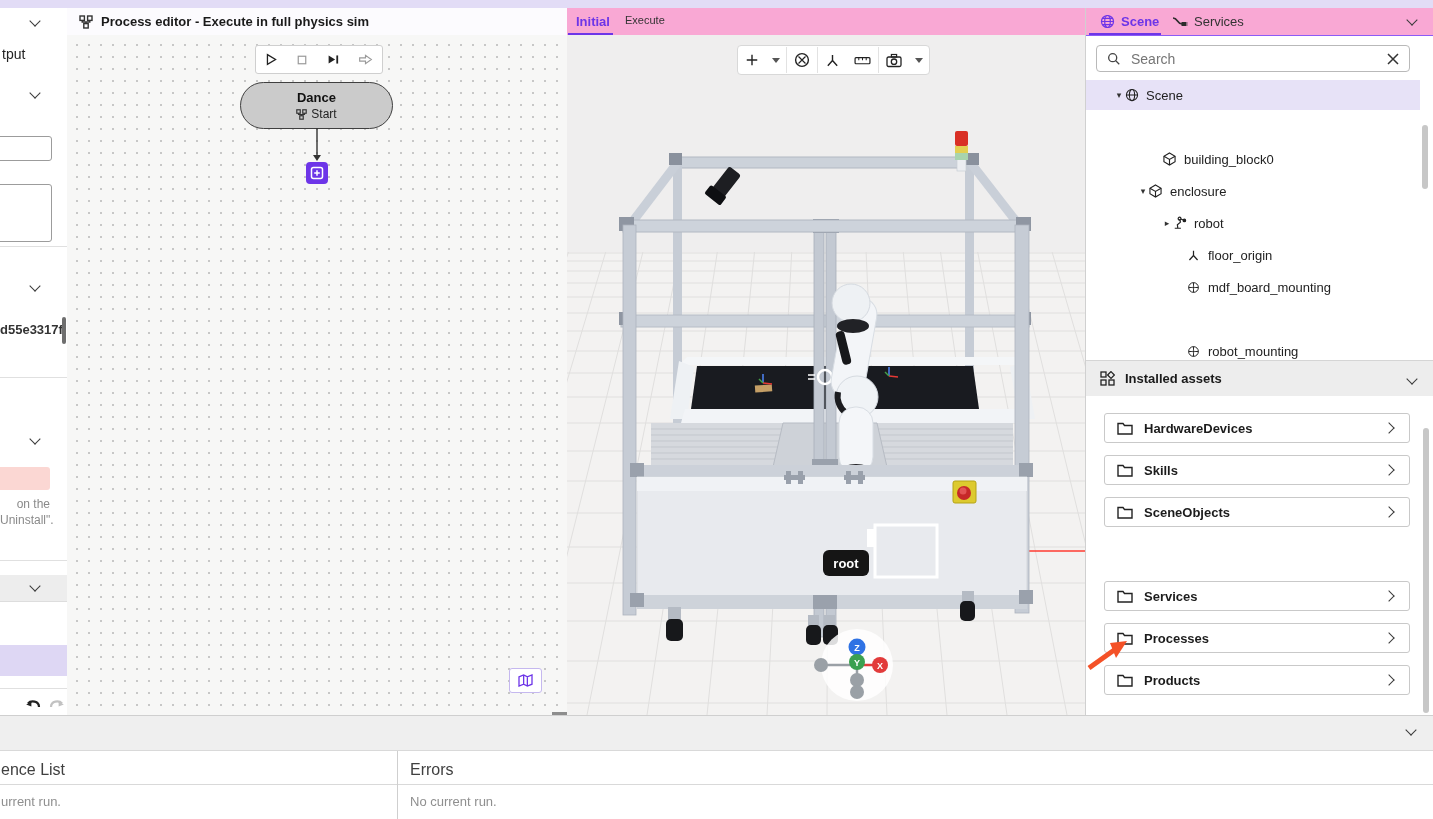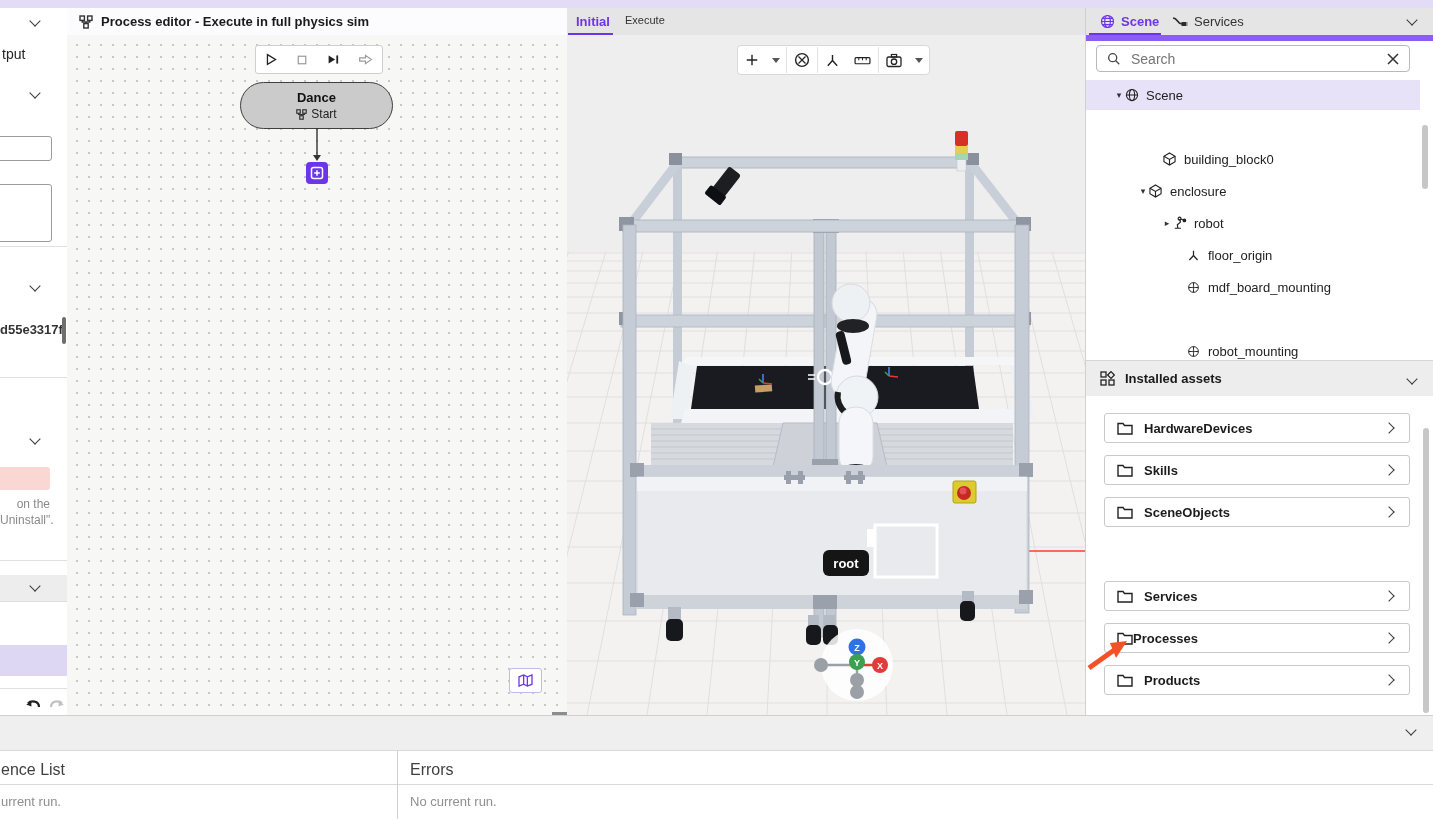--- a/index.html
+++ b/index.html
@@ -13,21 +13,21 @@
   .vl{position:absolute;width:1px;background:#d4d4d4}
   .panel-border{border-right:1px solid #d4d4d4}
   
   .lp-box{position:absolute;background:#fff;border:1px solid #9c9c9c;border-radius:3px}
   
   .dots{background-color:#f7f7f6;background-image:radial-gradient(circle,#c7c7c7 1.1px,transparent 1.1px);background-size:12px 12px;background-position:4px 4px}
   .flow-toolbar{display:flex;align-items:center;justify-content:space-around;background:#fff;border:1px solid #cfcfcf;border-radius:3px}
   .node{background:#cbcbcb;border:1.5px solid #3f3f3f;border-radius:24px;display:flex;flex-direction:column;align-items:center;justify-content:center;gap:2px}
   .plusbtn{background:#6d35e8;border-radius:4px;display:flex;align-items:center;justify-content:center}
   
-  .tabbar{background:#e5e5e5;border-bottom:6px solid #8b5cf6;display:flex;align-items:center}
+  .tabbar{background:#f9a8d4;border-bottom:1px solid #8b5cf6;display:flex;align-items:center}
   .vtool{display:flex;align-items:center;background:#fff;border:1px solid #d8d8d8;border-radius:4px}
   .vtool .sep{width:1px;height:26px;background:#e2e2e2}
   .icbtn{display:flex;align-items:center;justify-content:center;height:26px;padding:0 7px;cursor:pointer}
   .tooltip{background:#151515;color:#fff;border-radius:6px;display:flex;align-items:center;justify-content:center;font-weight:bold;font-size:13px}
   
   .search{position:absolute;display:flex;align-items:center;background:#fff;border:1px solid #b9b9b9;border-radius:4px}
   .search input{flex:1;border:none;outline:none;font-size:14px;color:#444;font-family:inherit;background:transparent}
   .trow{position:absolute;left:0;width:334px;height:30px;display:flex;align-items:center;font-size:13px;color:#222}
   .caret{font-size:9px;color:#333;width:10px;display:inline-block;text-align:center}
   .ticon{width:15px;display:inline-flex;justify-content:center;margin-right:7px}
@@ -516,21 +516,21 @@
       <svg style="margin-left:12px" width="16" height="13" viewBox="0 0 16 13">
           <path d="M1,12 V1.5 H6 L7.5,3.5 H15 V12 Z" fill="none" stroke="#222" stroke-width="1.4"></path>
         </svg>
       <span class="lbl" style="margin-left:11px">Services</span>
       <span class="chev r" style="margin-left:auto;margin-right:16px"></span>
     </div>
     <div class="asset-card" style="top:615px">
       <svg style="margin-left:12px" width="16" height="13" viewBox="0 0 16 13">
           <path d="M1,12 V1.5 H6 L7.5,3.5 H15 V12 Z" fill="none" stroke="#222" stroke-width="1.4"></path>
         </svg>
-      <span class="lbl" style="margin-left:0">Processes</span>
+      <span class="lbl" style="margin-left:11px">Processes</span>
       <span class="chev r" style="margin-left:auto;margin-right:16px"></span>
     </div>
     <div class="asset-card" style="top:657px">
       <svg style="margin-left:12px" width="16" height="13" viewBox="0 0 16 13">
           <path d="M1,12 V1.5 H6 L7.5,3.5 H15 V12 Z" fill="none" stroke="#222" stroke-width="1.4"></path>
         </svg>
       <span class="lbl" style="margin-left:11px">Products</span>
       <span class="chev r" style="margin-left:auto;margin-right:16px"></span>
     </div>
 

